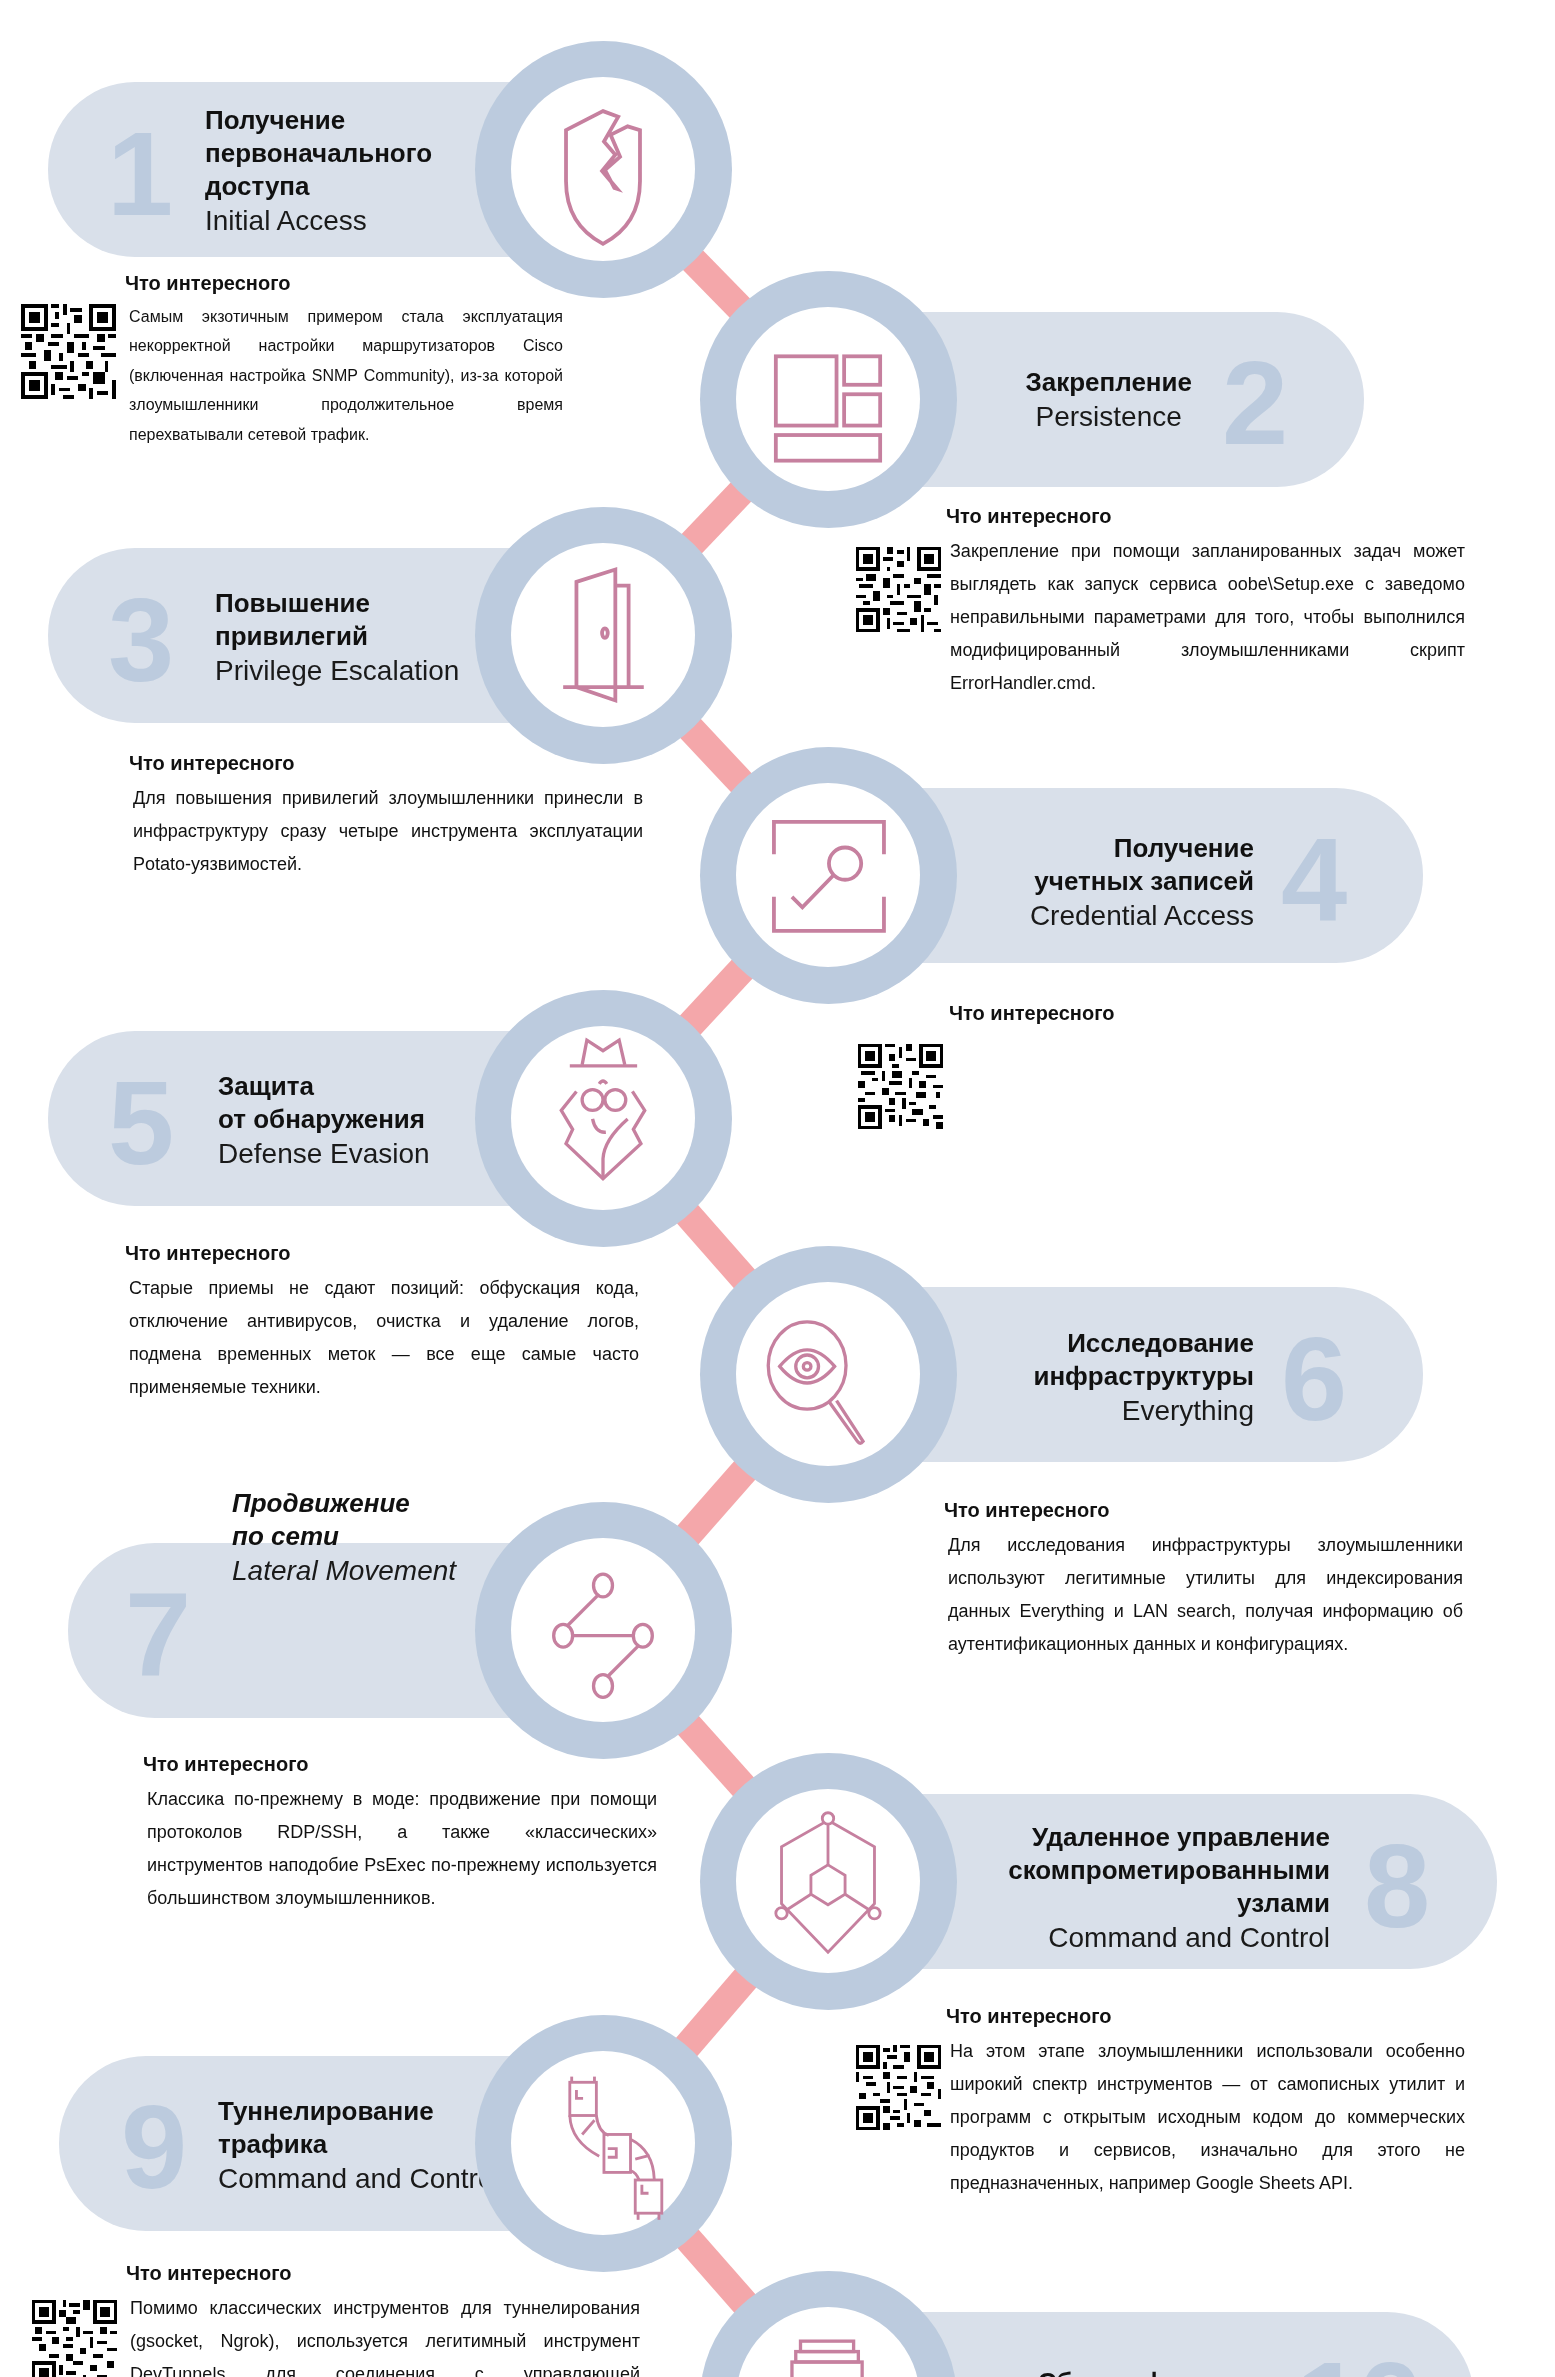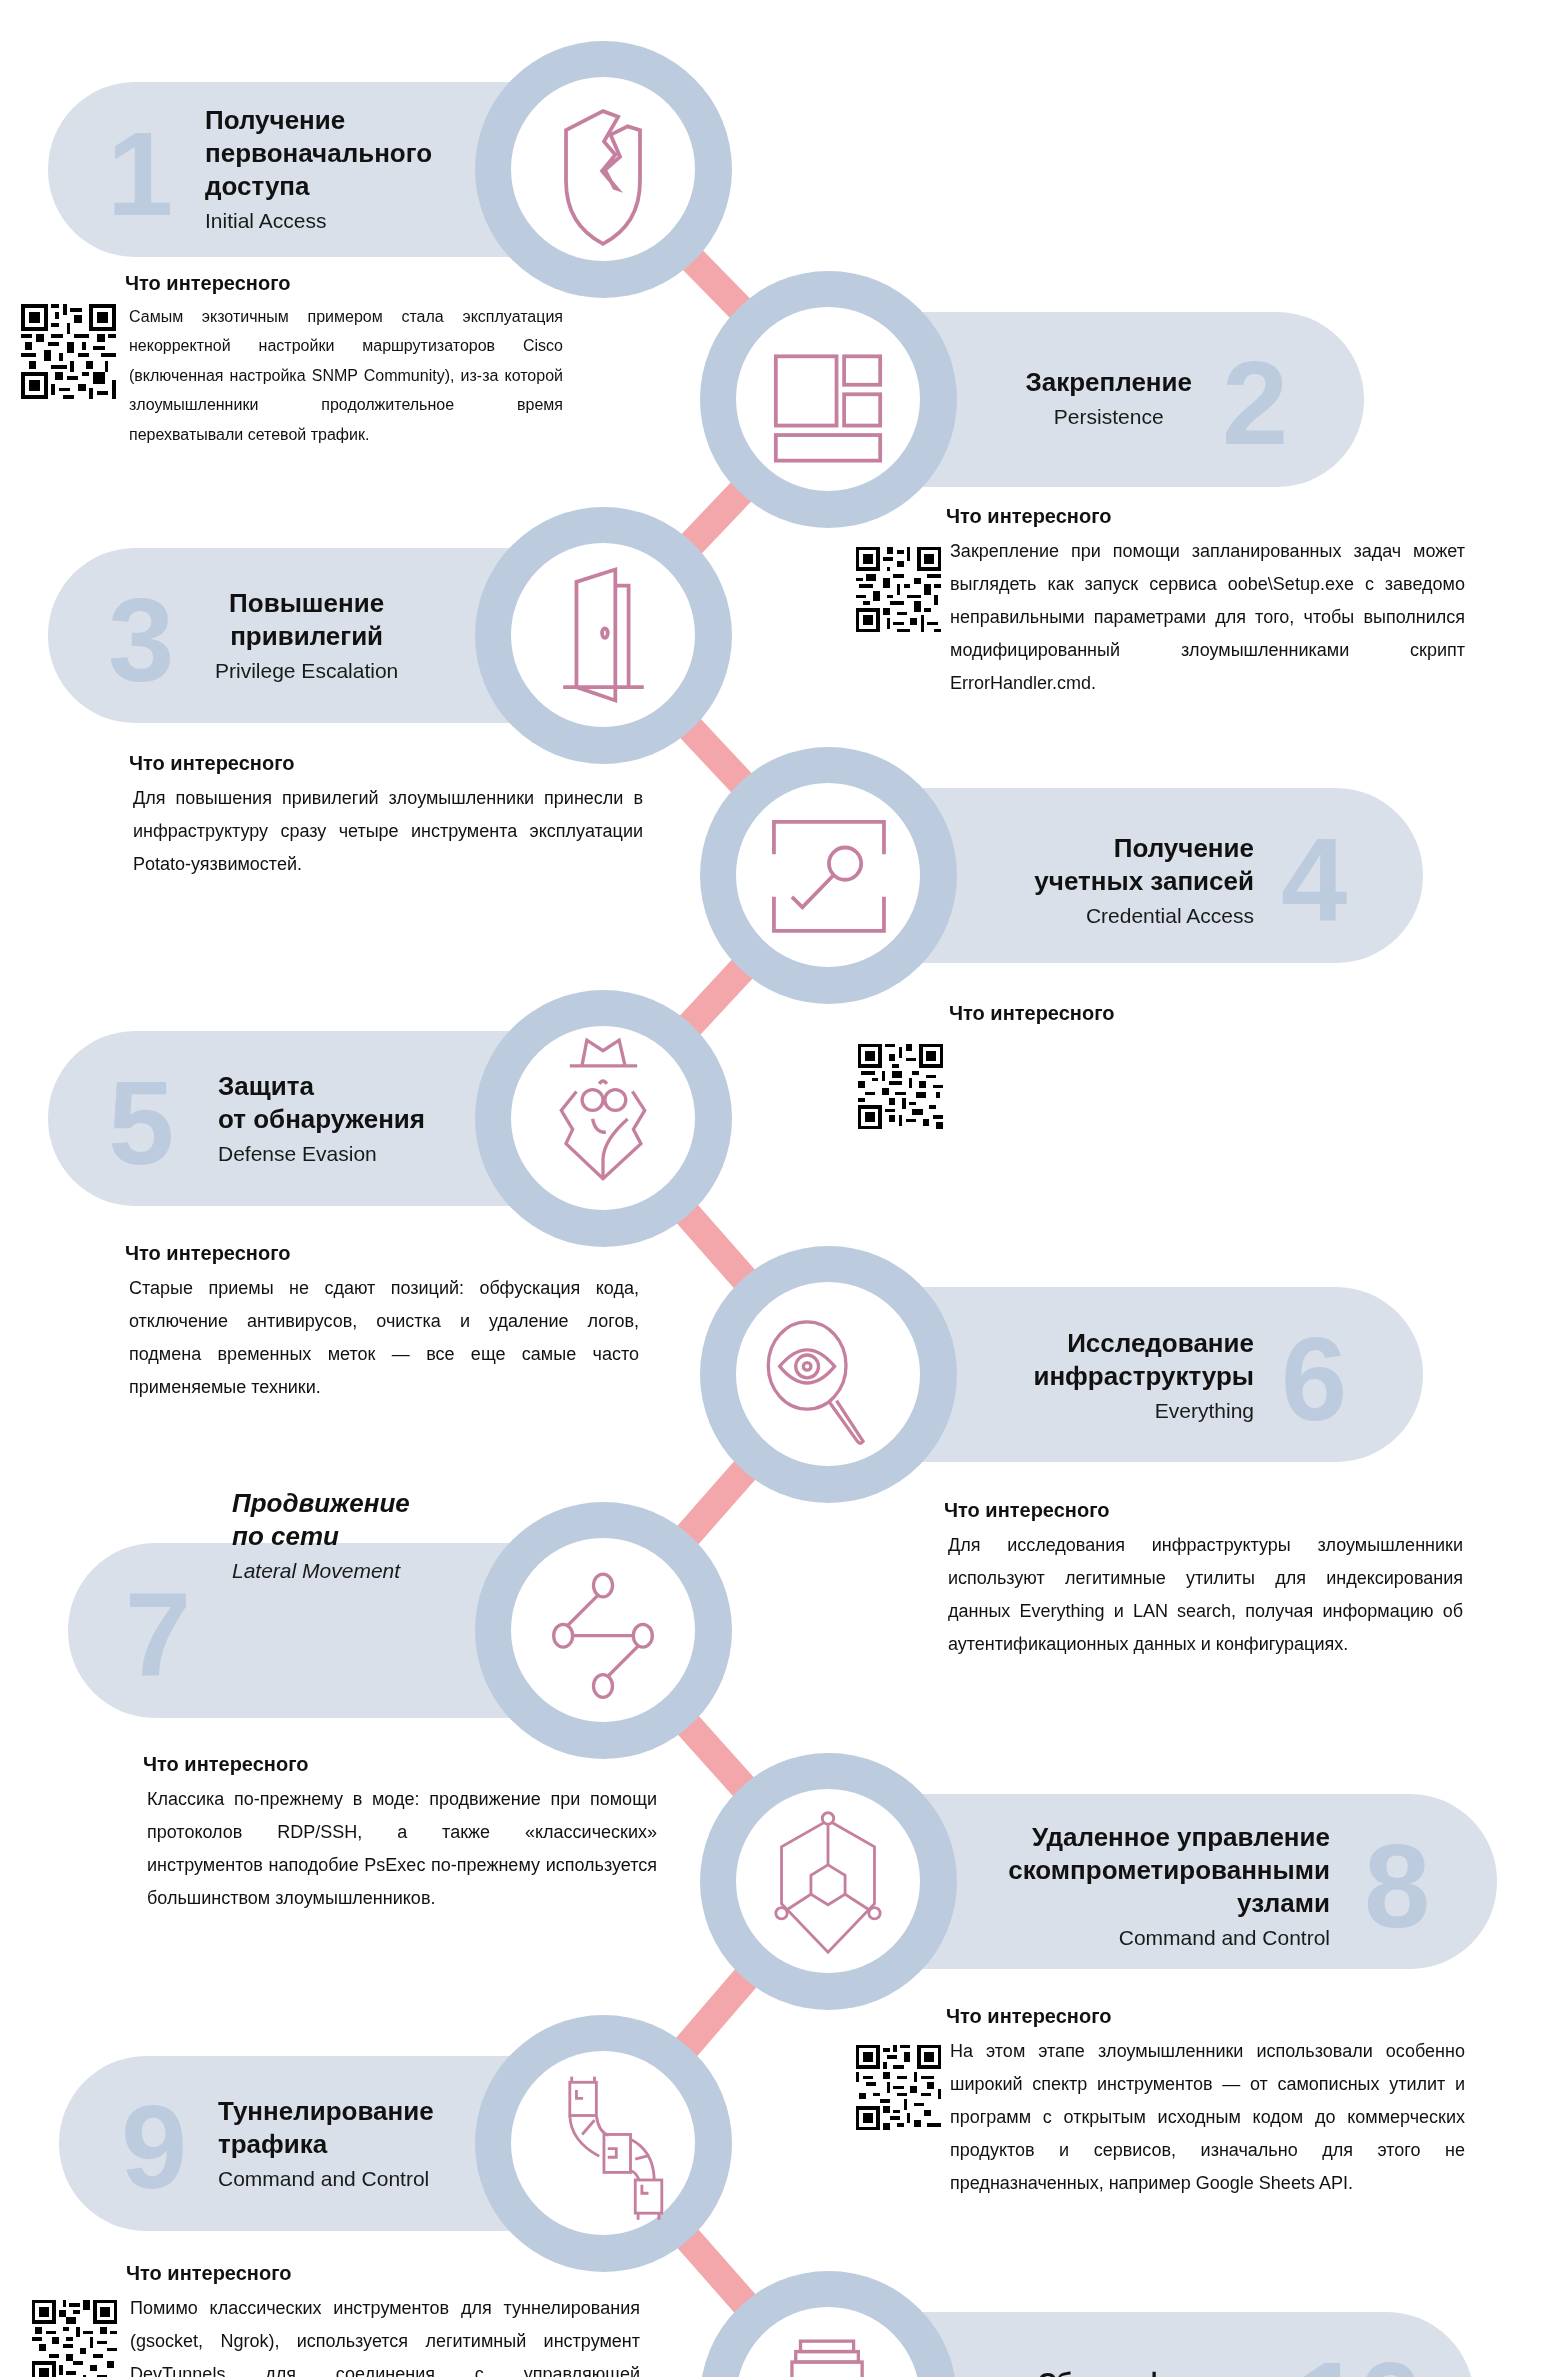--- a/index.html
+++ b/index.html
@@ -9,21 +9,21 @@
   .pill { position:absolute; background:#D9E0EA; height:175px; border-radius:87px; }
   .ring { position:absolute; width:257px; height:257px; border-radius:50%;
           background:#BCCBDE; box-sizing:border-box; }
   .ring .inner { position:absolute; left:36px; top:36px; width:184px; height:184px;
                  border-radius:50%; background:#ffffff; }
   .ring svg { position:absolute; left:36px; top:36px; width:184px; height:184px; }
   .num { position:absolute; font-size:119px; font-weight:700; color:#BCCBDE;
          line-height:1; letter-spacing:-4.8px; }
   .title-block { position:absolute; }
   .title { font-size:26px; font-weight:700; line-height:33px; color:#111111; white-space:pre-line; }
-  .subtitle { font-size:21px; line-height:28.5px; color:#1a1a1a; margin-top:3.8px; }
+  .subtitle { font-size:28px; line-height:28.5px; color:#1a1a1a; margin-top:3.8px; }
   .note { position:absolute; }
   .note h4 { margin:0 0 6.7px 0; font-size:20px; font-weight:700; line-height:24px; }
   .note p { margin:4px; font-size:18px; line-height:33px; text-align:justify;
             text-align-last:left; }
   .qr { position:absolute; width:95px; height:95px; }
 </style>
 </head>
 <body>
 
 <div>
@@ -63,21 +63,21 @@
 <div class="title-block" style="left:205px;top:104px;">
   <div class="title">Получение
 первоначального
 доступа</div>
   <div class="subtitle">Initial Access</div>
 </div>
 <div class="title-block" style="right:364px;top:366px;text-align:center;">
   <div class="title">Закрепление</div>
   <div class="subtitle">Persistence</div>
 </div>
-<div class="title-block" style="left:215px;top:587px;text-align:center;">
+<div class="title-block" style="left:215px;top:587px;">
   <div class="title">Повышение
 привилегий</div>
   <div class="subtitle">Privilege Escalation</div>
 </div>
 <div class="title-block" style="right:302px;top:832px;text-align:right;">
   <div class="title">Получение
 учетных записей</div>
   <div class="subtitle">Credential Access</div>
 </div>
 <div class="title-block" style="left:218px;top:1070px;">

